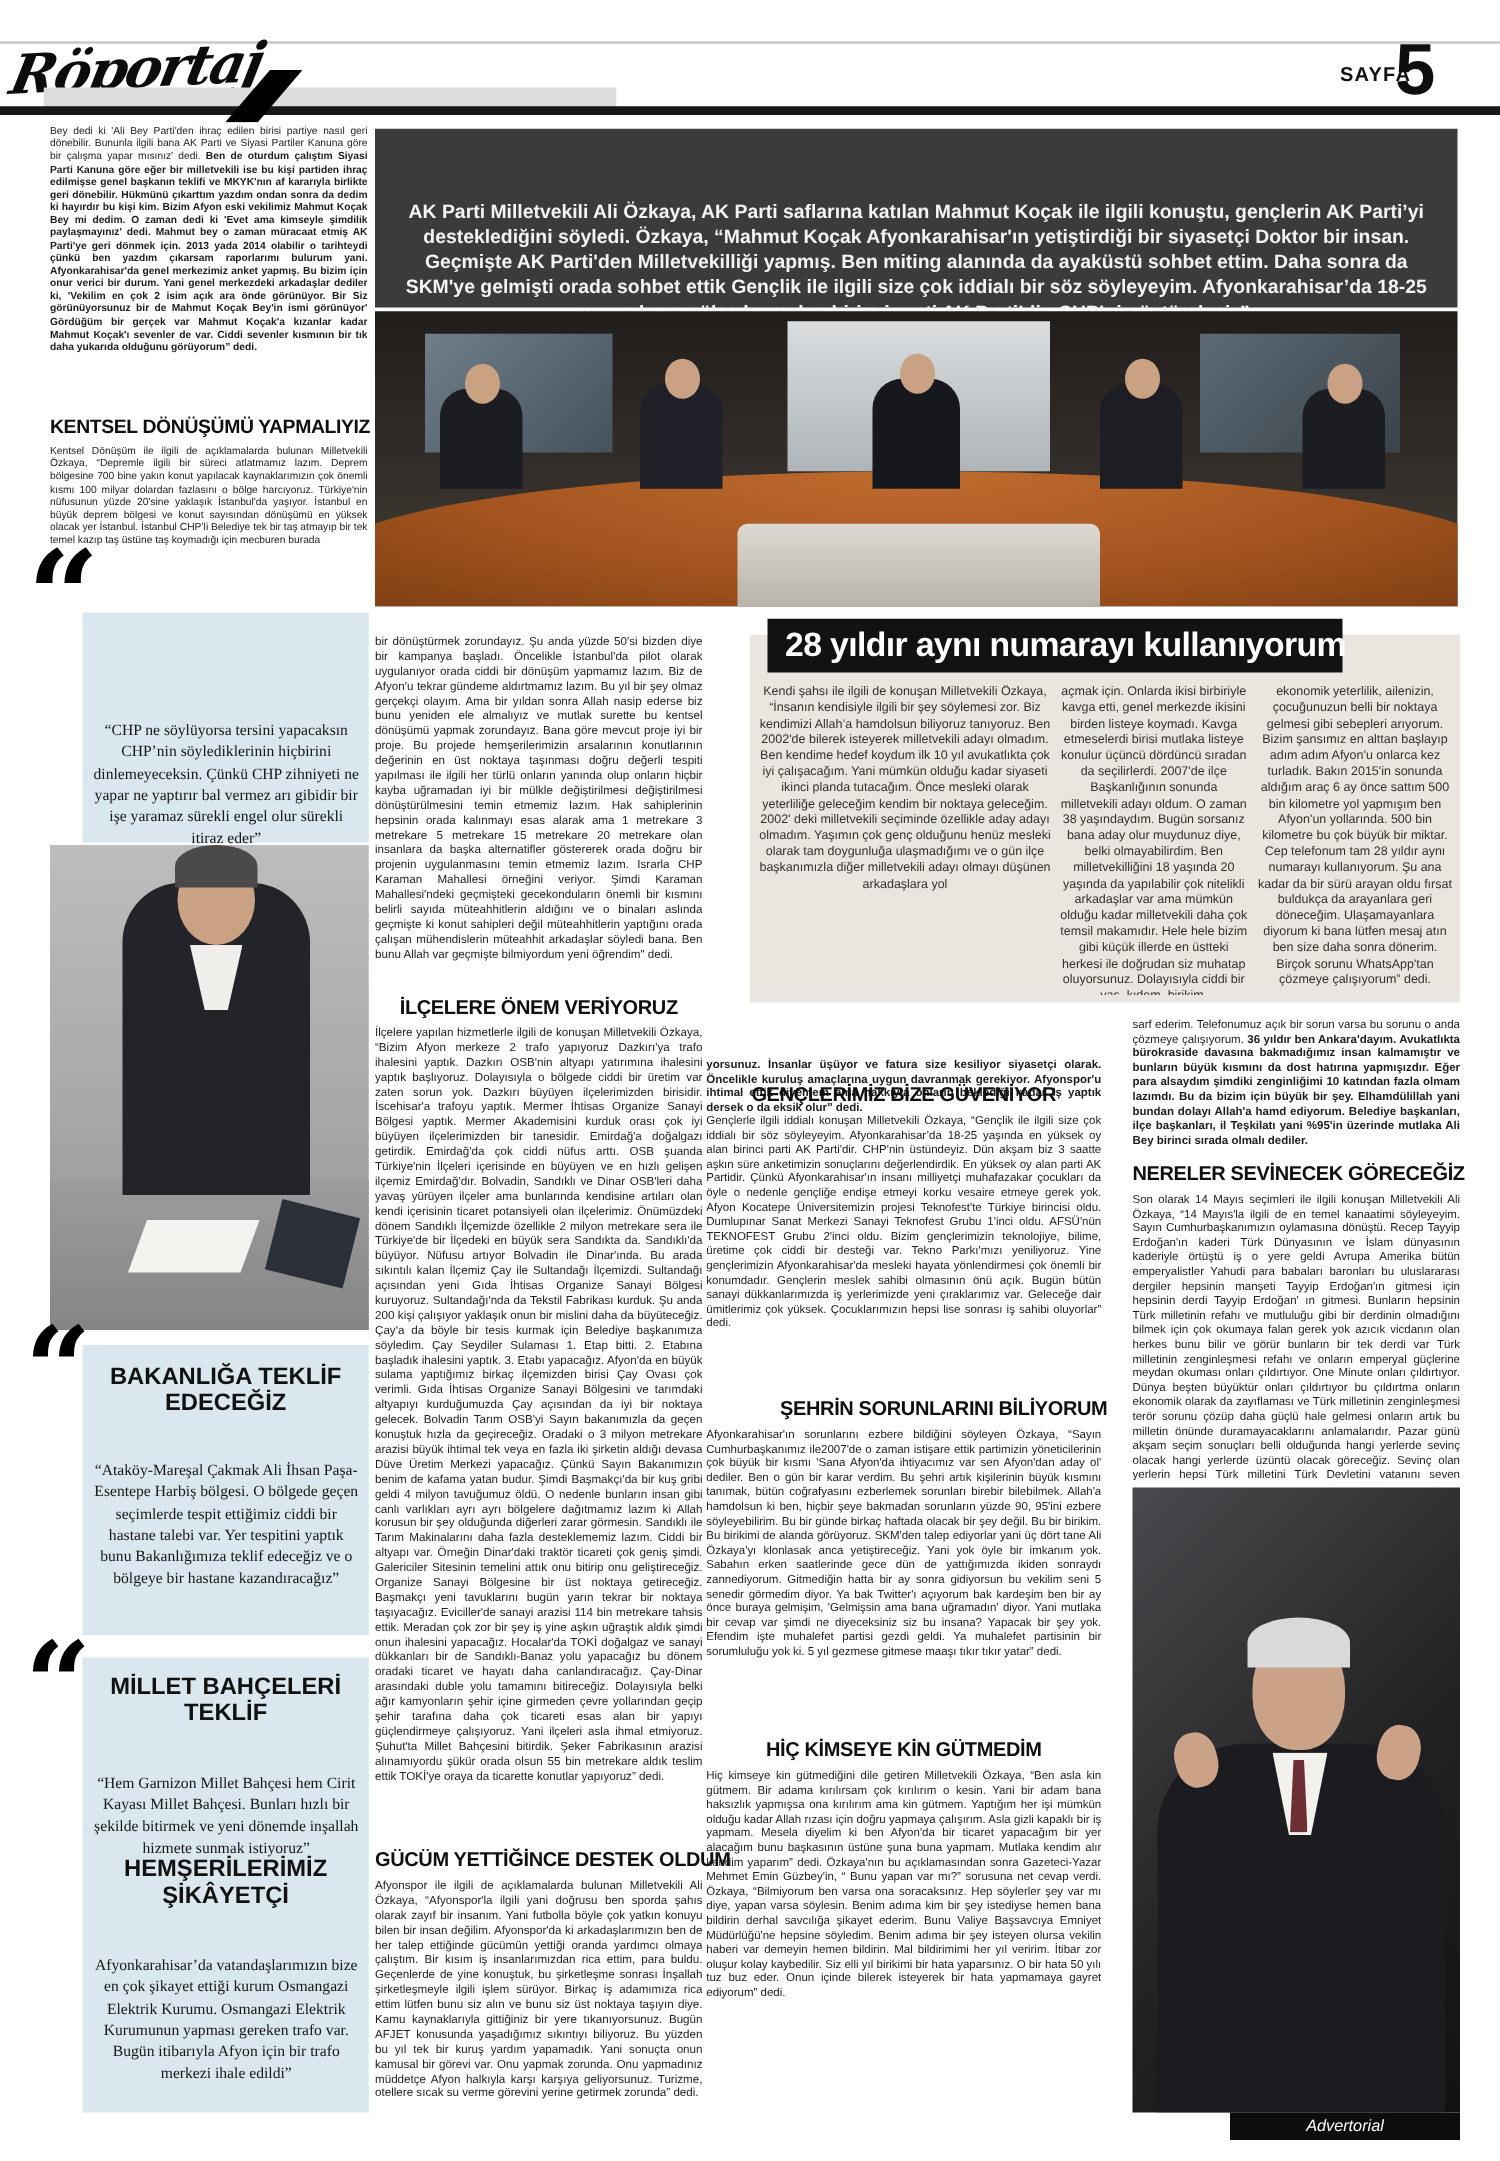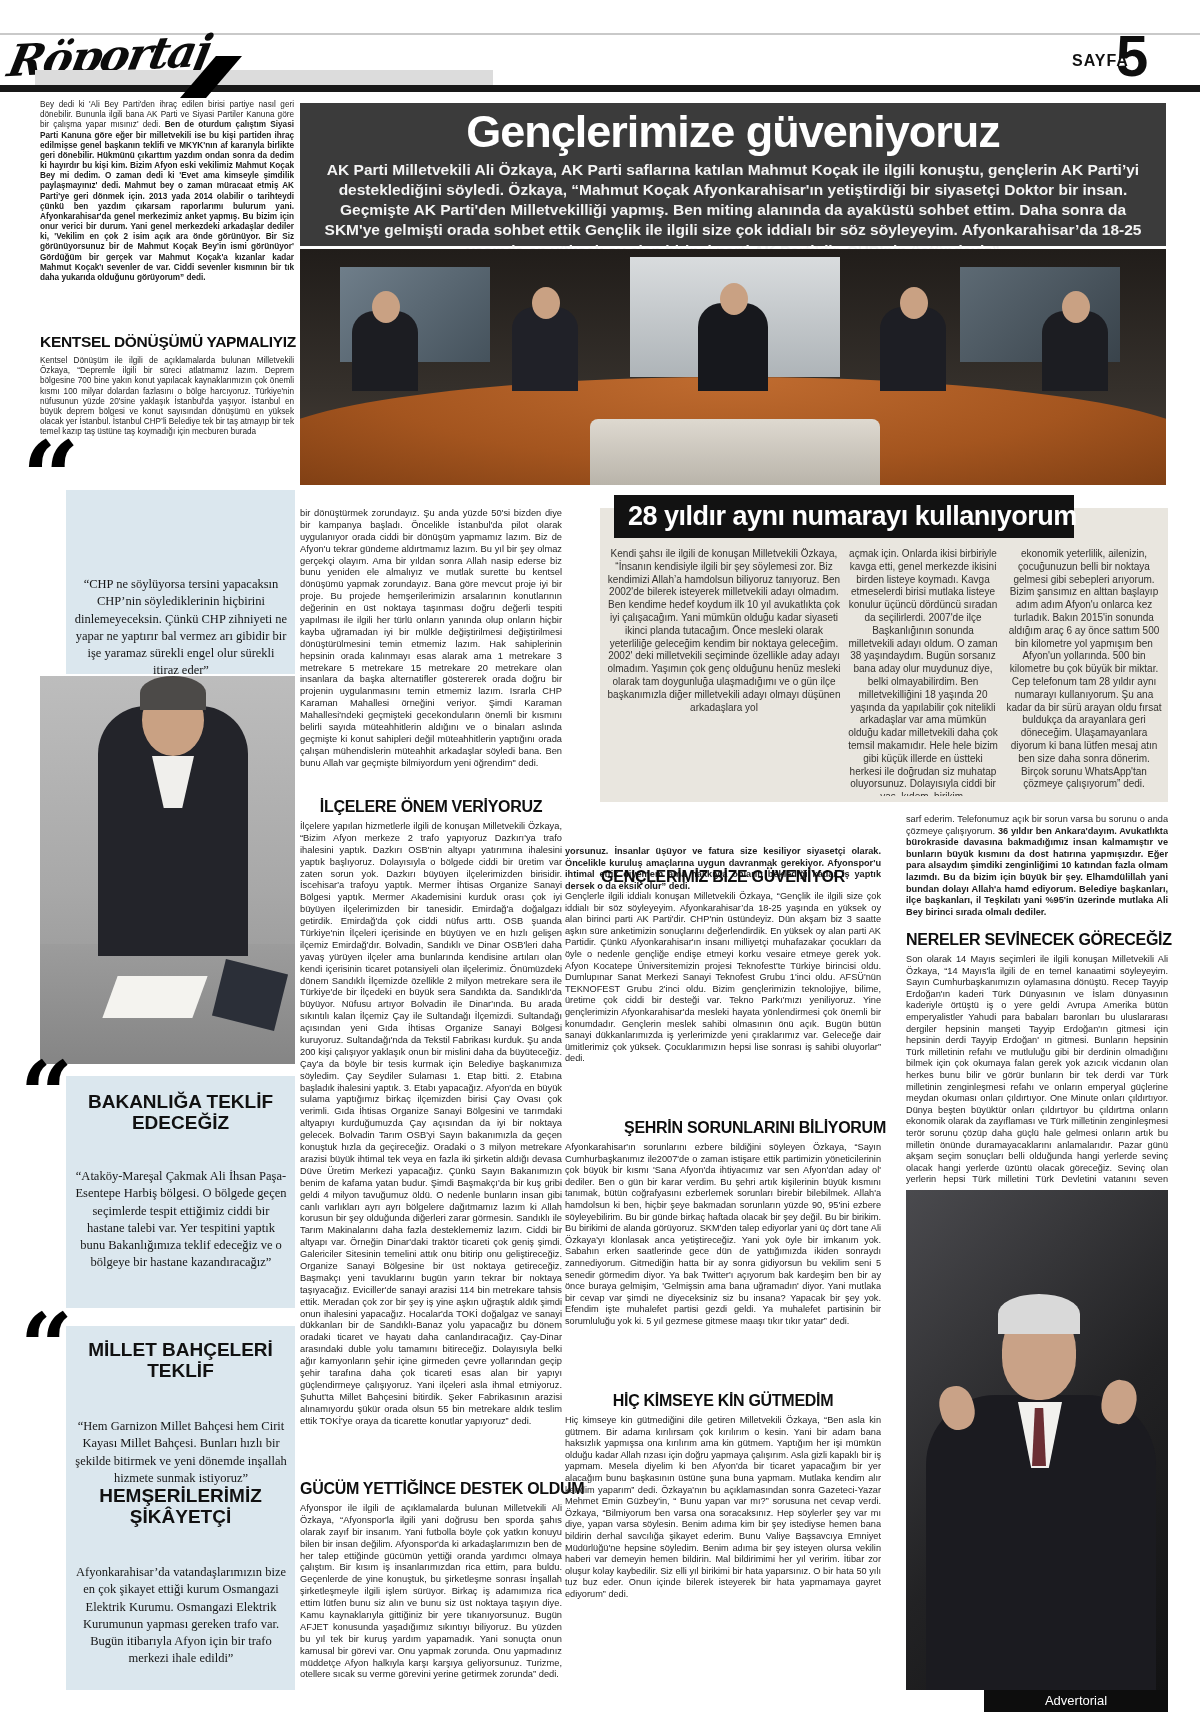--- a/index.html
+++ b/index.html
@@ -35,21 +35,21 @@
   .q-t{font-family:"Liberation Serif",serif;font-size:12.5px;line-height:1.38;text-align:center;color:#161616;margin-top:28px;}
   
   .beige{left:600px;top:508px;width:568px;height:294px;background:#e9e6df;}
   .bar28{left:614px;top:495px;width:460px;height:43px;background:#121212;color:#fff;
          font-weight:bold;font-size:27px;line-height:43px;padding-left:14px;letter-spacing:-0.5px;
          white-space:nowrap;box-sizing:border-box;}
   .c28{font-size:10px;line-height:1.28;text-align:center;color:#33312e;overflow:hidden;}
   
   .photo{overflow:hidden;}
   .advert{left:984px;top:1690px;width:184px;height:22px;background:#0d0d0d;color:#fff;
-          font-size:13px;line-height:22px;text-align:center;}
+          font-style:italic;font-size:13px;line-height:22px;text-align:center;}
 </style>
 </head>
 <body>
 
 <div id="page">
 
   <div class="abs topline"></div>
   <div class="abs logo">Röportaj</div>
   <div class="abs logo-underbar"></div>
   <div class="abs black-rule"></div>
@@ -83,21 +83,20 @@
   <div class="abs q-t" style="left:74px;top:1140px;width:214px;height:162px;overflow:hidden;">“Ataköy-Mareşal Çakmak Ali İhsan Paşa-Esentepe Harbiş bölgesi. O bölgede geçen seçimlerde tespit ettiğimiz ciddi bir hastane talebi var. Yer tespitini yaptık bunu Bakanlığımıza teklif edeceğiz ve o bölgeye bir hastane kazandıracağız”</div>
 
   <div class="abs qbox" style="left:66px;top:1326px;width:229px;height:364px;"></div>
   <div class="abs qmark" style="left:20px;top:1306px;font-size:92px;">“</div>
   <div class="abs q-h" style="left:70px;top:1340px;width:221px;">MİLLET BAHÇELERİ TEKLİF</div>
   <div class="abs q-h" style="left:70px;top:1486px;width:221px;">HEMŞERİLERİMİZ ŞİKÂYETÇİ</div>
   <div class="abs q-t" style="left:74px;top:1390px;width:214px;height:92px;overflow:hidden;">“Hem Garnizon Millet Bahçesi hem Cirit Kayası Millet Bahçesi. Bunları hızlı bir şekilde bitirmek ve yeni dönemde inşallah hizmete sunmak istiyoruz”</div>
   <div class="abs q-t" style="left:74px;top:1536px;width:214px;height:146px;overflow:hidden;">Afyonkarahisar’da vatandaşlarımızın bize en çok şikayet ettiği kurum Osmangazi Elektrik Kurumu. Osmangazi Elektrik Kurumunun yapması gereken trafo var. Bugün itibarıyla Afyon için bir trafo merkezi ihale edildi”</div>
 
   <div class="abs lead-box"></div>
-  <div class="abs lead-title">Gençlerimize güveniyoruz</div>
   <div class="abs lead-sub">AK Parti Milletvekili Ali Özkaya, AK Parti saflarına katılan Mahmut Koçak ile ilgili konuştu, gençlerin AK Parti’yi desteklediğini söyledi. Özkaya, “Mahmut Koçak Afyonkarahisar'ın yetiştirdiği bir siyasetçi Doktor bir insan. Geçmişte AK Parti'den Milletvekilliği yapmış. Ben miting alanında da ayaküstü sohbet ettim. Daha sonra da SKM'ye gelmişti orada sohbet ettik Gençlik ile ilgili size çok iddialı bir söz söyleyeyim. Afyonkarahisar’da 18-25 yaşında en yüksek oy alan birinci parti AK Parti’dir. CHP’nin üstündeyiz”</div>
 
   <div class="abs photo" style="left:300px;top:249px;width:866px;height:236px;background:linear-gradient(180deg,#211d1a 0%,#35302b 60%,#4a4038 100%);">
     <div class="abs" style="left:40px;top:18px;width:150px;height:95px;background:linear-gradient(135deg,#6f7e8a,#45525c);"></div>
     <div class="abs" style="left:330px;top:8px;width:210px;height:120px;background:linear-gradient(180deg,#d9dcde,#aeb4b8);"></div>
     <div class="abs" style="left:660px;top:18px;width:160px;height:95px;background:linear-gradient(135deg,#5d6a74,#39434b);"></div>
     <div class="abs" style="left:-40px;top:128px;width:946px;height:110px;background:radial-gradient(ellipse at 50% 0%,#c06c30 0%,#a4551f 55%,#7c3d13 100%);border-radius:50% 50% 0 0 / 70px 70px 0 0;"></div>
     <div class="abs" style="left:290px;top:170px;width:290px;height:66px;background:linear-gradient(180deg,#ded9d0,#b9b4aa);border-radius:8px 8px 0 0;"></div>
     <div class="abs" style="left:52px;top:62px;width:66px;height:80px;background:#1c1d22;border-radius:22px 22px 0 0;"></div>
     <div class="abs" style="left:72px;top:42px;width:28px;height:32px;background:#c9a183;border-radius:50%;"></div>

